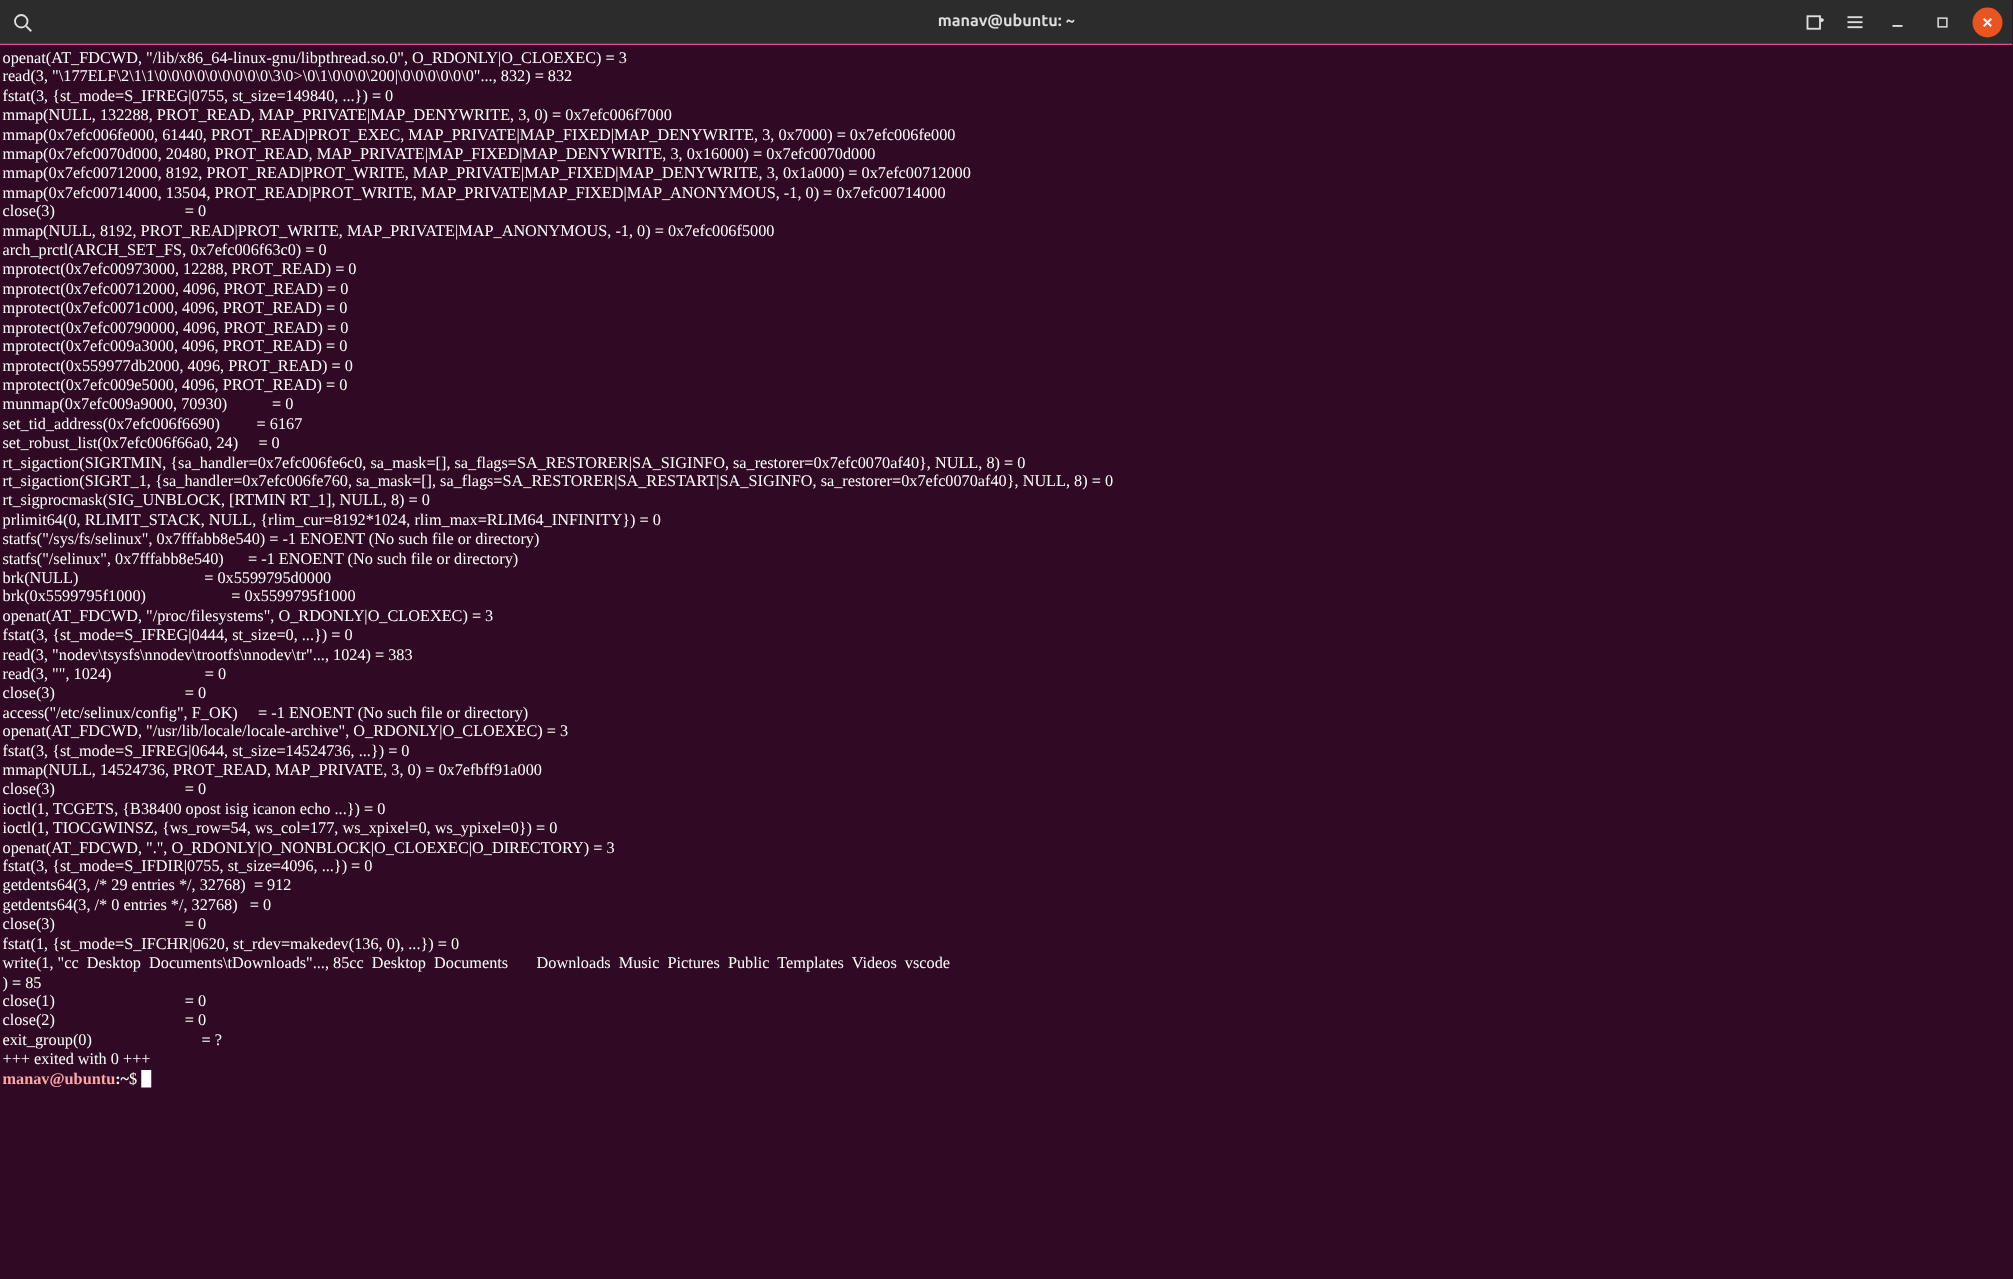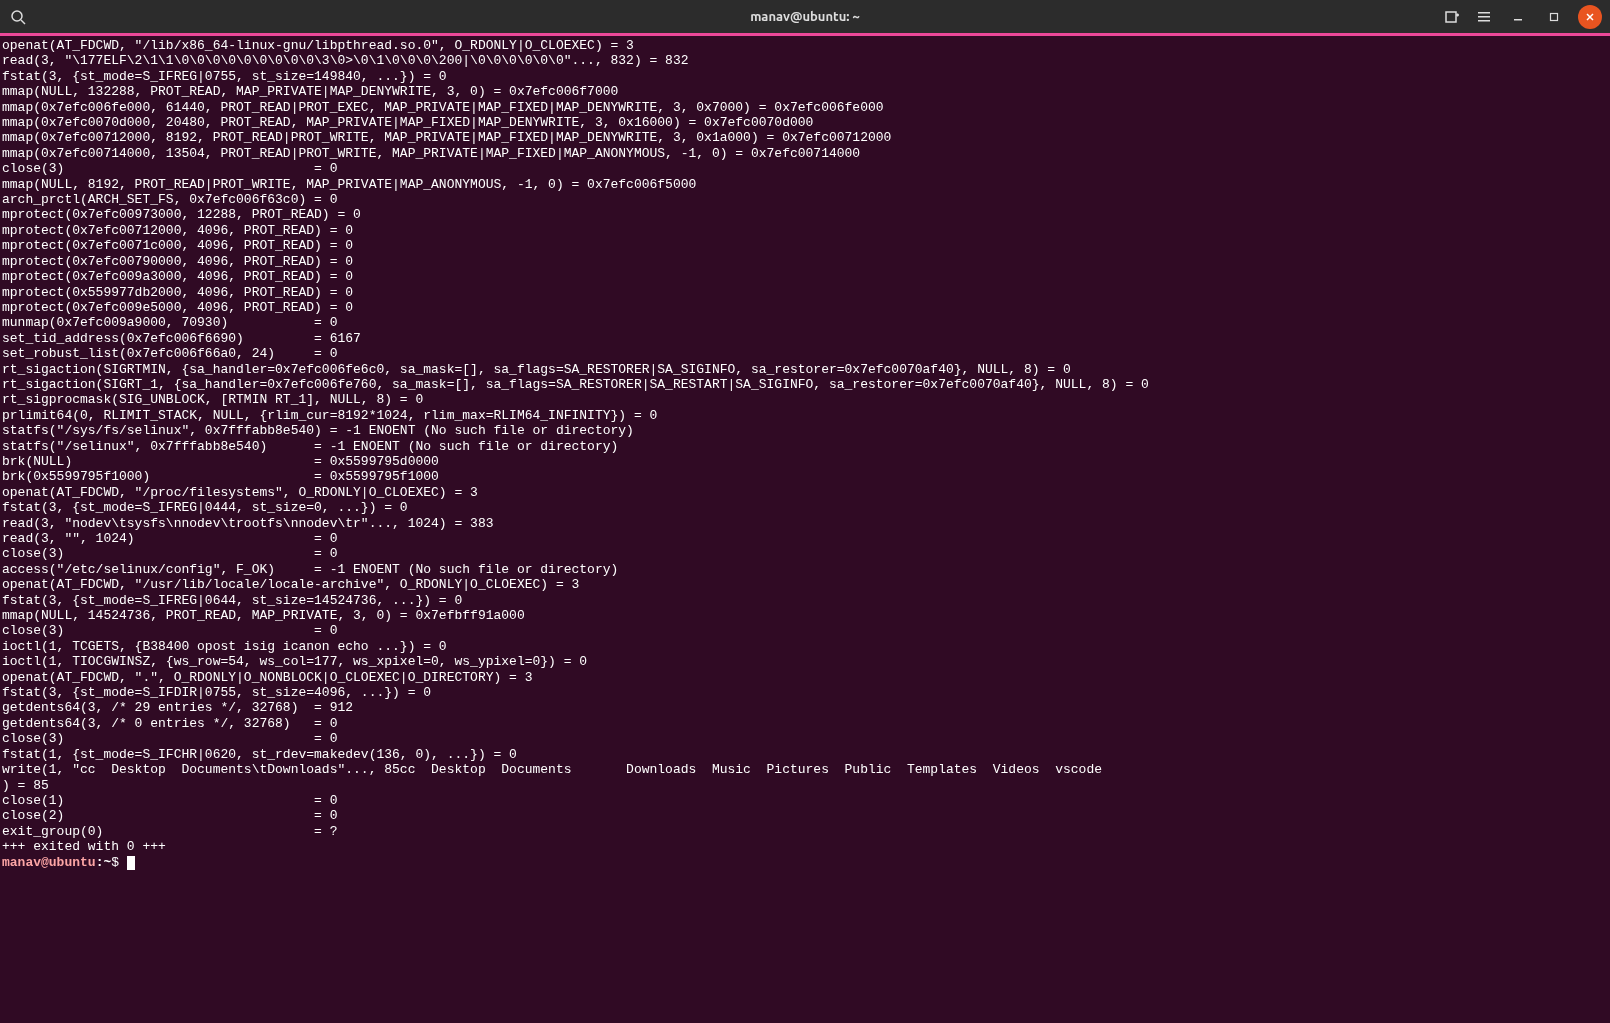--- a/index.html
+++ b/index.html
@@ -17,21 +17,21 @@
       width: 1610px;
       height: 1023px;
     }
     .titlebar {
       background: #2c2c2c;
       height: 36px;
       display: flex;
       align-items: center;
       justify-content: space-between;
       padding: 0 8px;
-      border-bottom: 3px solid #ec4899;
+      border-bottom: 1px solid #ec4899;
     }
     .titlebar-left {
       display: flex;
       align-items: center;
       gap: 8px;
     }
     .titlebar-center {
       position: absolute;
       left: 50%;
       transform: translateX(-50%);
@@ -66,21 +66,21 @@
     .window-btn svg {
       width: 10px;
       height: 10px;
     }
     .close-btn {
       background: #e95420;
     }
     .terminal-content {
       padding: 2px 2px;
       white-space: pre;
-      font-family: Liberation Mono, monospace;
+      font-family: Liberation Serif, serif;
       letter-spacing: 0px;
     }
     .prompt-user {
       color: #fca5a5;
       font-weight: bold;
     }
     .prompt-path {
       color: #ffffff;
       font-weight: bold;
     }

